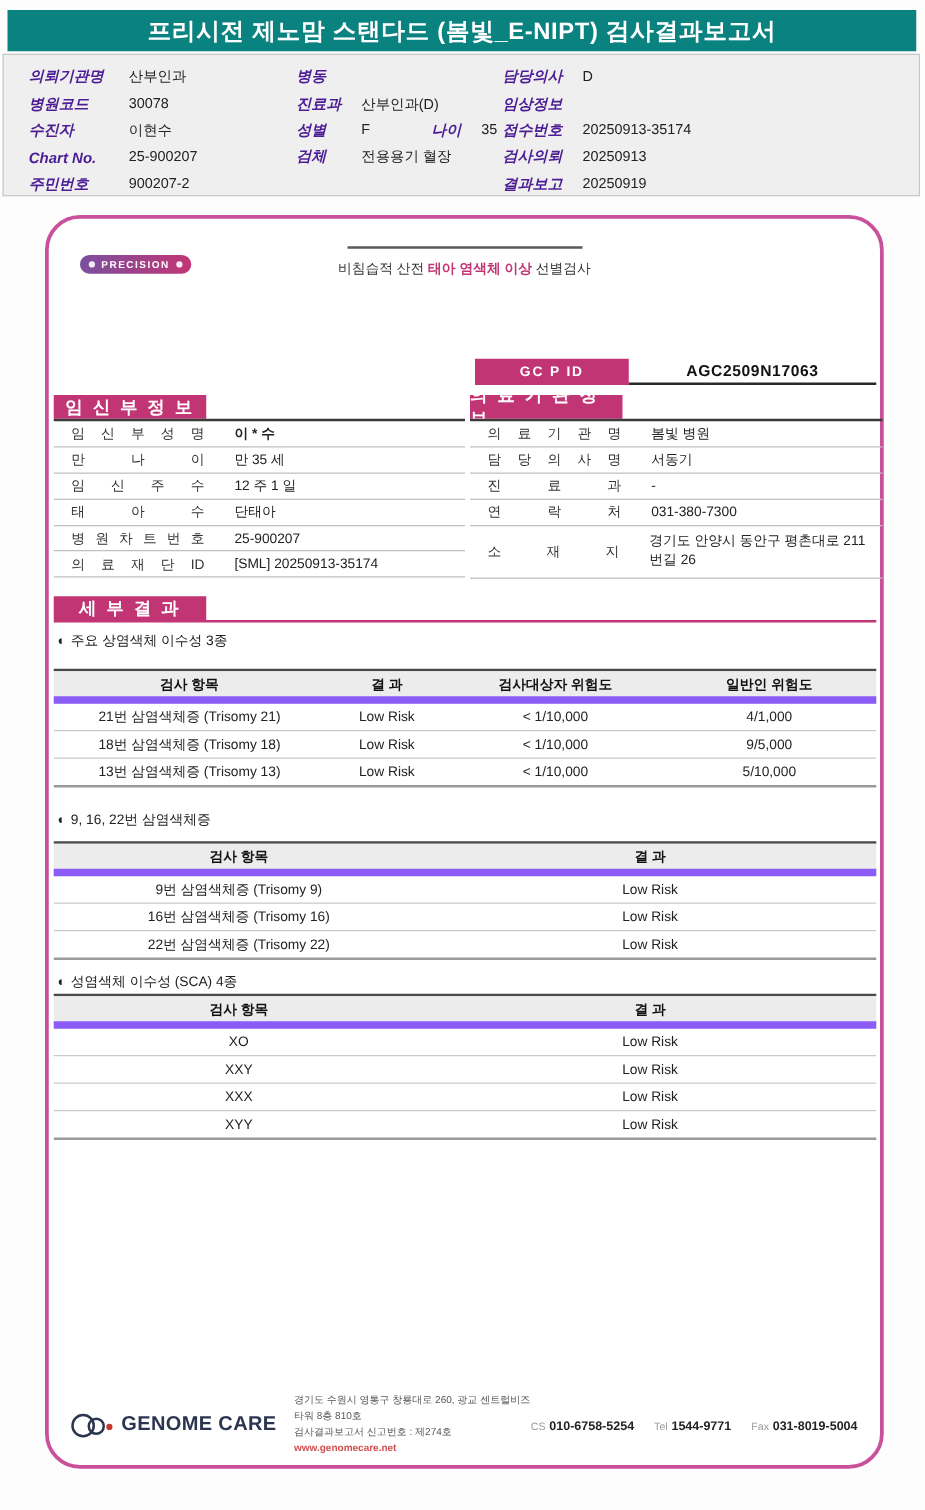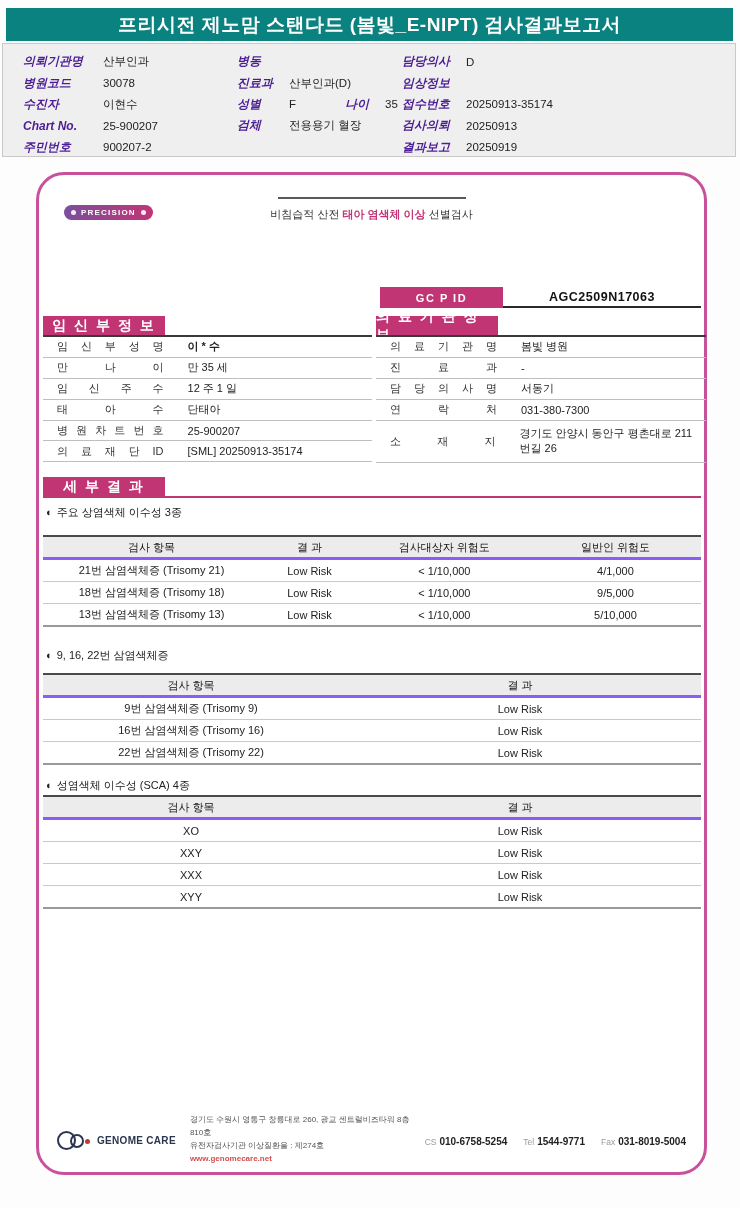--- a/index.html
+++ b/index.html
@@ -80,33 +80,33 @@
 
   
   .bullet-line{position:absolute;left:7px;font-size:11px;color:#222;}
   .bullet-line .bullet{margin-right:4px;font-size:11px;color:#222;}
   .b1{top:330px;} .b2{top:473px;} .b3{top:603px;}
 
   
   .rtable{position:absolute;left:4px;right:3px;border-top:2px solid #4a4a4a;border-bottom:2px solid #9a9a9a;font-size:11px;}
   .t1{top:360px;} .t2{top:498px;} .t3{top:620px;}
   .rtr{display:flex;height:21px;align-items:center;text-align:center;border-top:1px solid #c9c9c9;}
-  .rtr.head{height:20px;background:#ececec;font-weight:normal;border-top:none;border-bottom:3px solid #8b5cf6;color:#111;}
+  .rtr.head{height:20px;background:#ececec;font-weight:bold;border-top:none;border-bottom:6px solid #8b5cf6;color:#111;}
   .rtr.r0{border-top:none;}
   .c1{width:33%;} .c2{width:15%;} .c3{width:26%;} .c4{width:26%;}
   .w1{width:45%;} .w2{width:55%;}
 
   
   .footer{position:absolute;left:0;right:0;bottom:10px;height:44px;display:flex;align-items:center;padding:0 18px;}
   .gc-logo{display:flex;align-items:center;gap:7px;flex:0 0 auto;}
   .gc-mark{position:relative;width:33px;height:21px;}
   .gc-c1{position:absolute;left:0;top:1px;width:15px;height:15px;border:2.5px solid #2b3550;border-radius:50%;}
   .gc-c2{position:absolute;left:13px;top:4px;width:10px;height:10px;border:2.5px solid #2b3550;border-radius:50%;}
   .gc-dot{position:absolute;right:0;top:9px;width:5px;height:5px;background:#c4392e;border-radius:50%;}
-  .gc-text{font-size:10px;font-weight:bold;color:#2b3550;letter-spacing:.3px;white-space:nowrap;}
+  .gc-text{font-size:16px;font-weight:bold;color:#2b3550;letter-spacing:.3px;white-space:nowrap;}
   .addr{margin-left:14px;font-size:8px;color:#555;line-height:1.6;}
   .addr .site{color:#d34f4f;font-weight:bold;}
   .contacts{margin-left:auto;display:flex;gap:16px;align-items:center;white-space:nowrap;}
   .contact .lab{color:#9a9a9a;font-size:8.5px;margin-right:3px;}
   .contact .num{color:#222;font-size:10px;font-weight:bold;}
 
   .page-num{position:absolute;left:0;right:0;top:1178px;text-align:center;color:#d678aa;font-size:10px;}
 </style>
 </head>
 <body>
@@ -233,26 +233,26 @@
         </div>
     </div>
 
     <div class="sec-box clinic-head">의 료 기 관 정 보</div>
     <div class="itable clinic-table">
       <div class="itr">
           <span class="il">의 료 기 관 명</span>
           <span class="iv">봄빛 병원</span>
         </div>
       <div class="itr">
+          <span class="il">담 당 의 사 명</span>
+          <span class="iv">서동기</span>
+        </div>
+      <div class="itr">
           <span class="il">진 료 과</span>
           <span class="iv">-</span>
-        </div>
-      <div class="itr">
-          <span class="il">담 당 의 사 명</span>
-          <span class="iv">서동기</span>
         </div>
       <div class="itr">
           <span class="il">연 락 처</span>
           <span class="iv">031-380-7300</span>
         </div>
       <div class="itr tall">
           <span class="il">소 재 지</span>
           <span class="iv">경기도 안양시 동안구 평촌대로 211번길 26</span>
         </div>
     </div>
@@ -337,21 +337,21 @@
       <div class="gc-logo">
         <span class="gc-mark">
             <span class="gc-c1"></span>
             <span class="gc-c2"></span>
             <span class="gc-dot"></span>
           </span>
         <span class="gc-text">GENOME CARE</span>
       </div>
       <div class="addr">
         <div>경기도 수원시 영통구 창룡대로 260, 광교 센트럴비즈타워 8층 810호</div>
-        <div>유전자검사기관 이상질환을 : 제274호</div>
+        <div>검사결과보고서 신고번호 : 제274호</div>
         <div class="site">www.genomecare.net</div>
       </div>
       <div class="contacts">
         <span class="contact"><span class="lab">CS</span><span class="num">010-6758-5254</span></span>
         <span class="contact"><span class="lab">Tel</span><span class="num">1544-9771</span></span>
         <span class="contact"><span class="lab">Fax</span><span class="num">031-8019-5004</span></span>
       </div>
     </div>
   </div>
 

